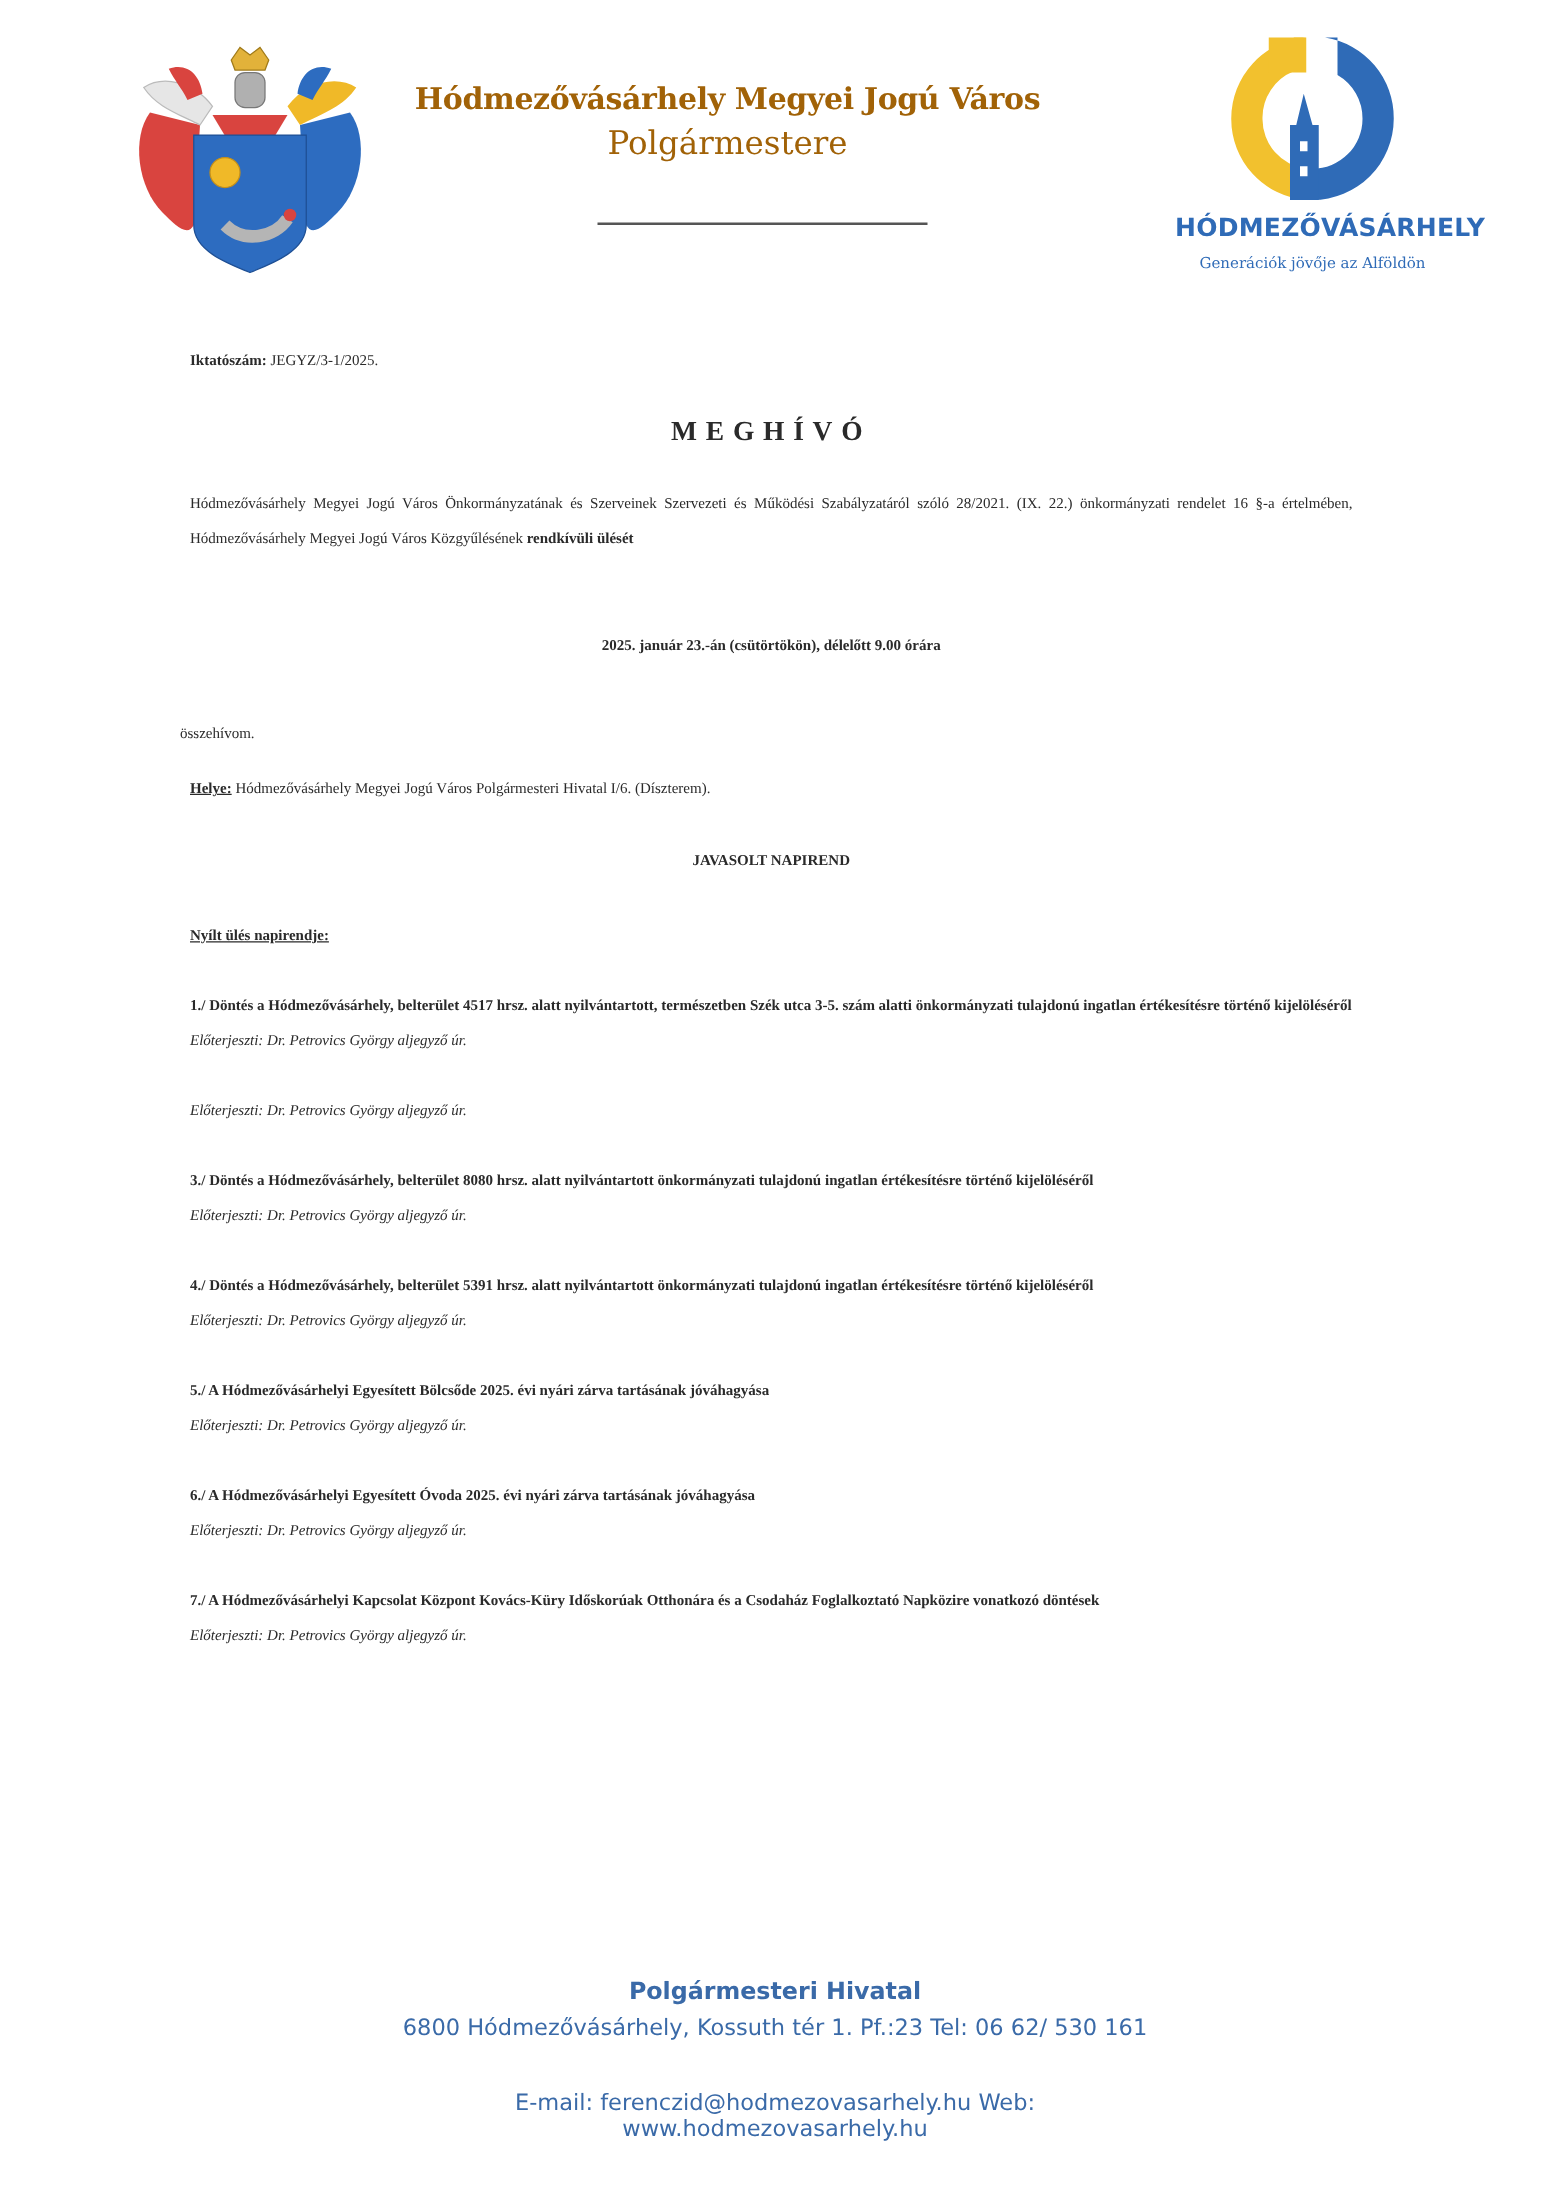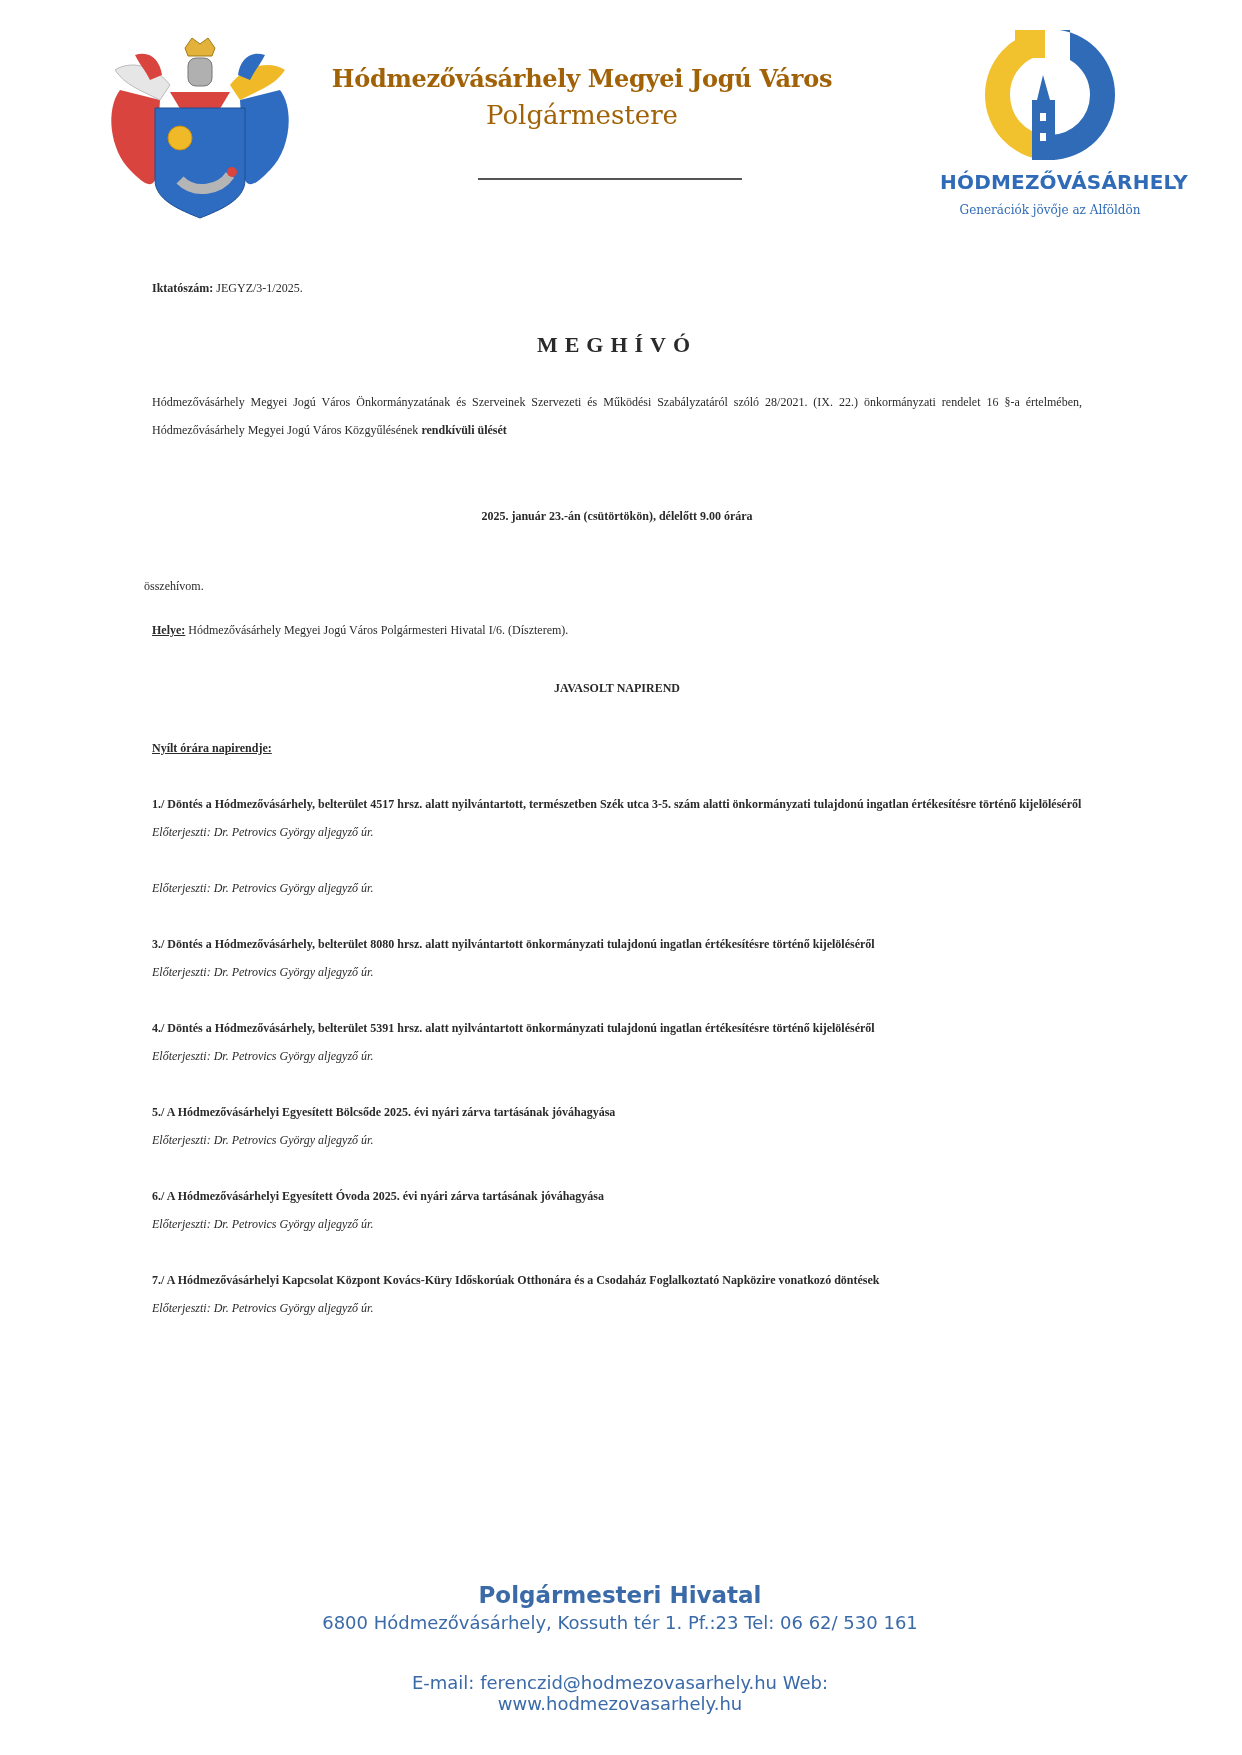--- a/index.html
+++ b/index.html
@@ -32,21 +32,21 @@
   #agenda-title { left: 152px; top: 674px; width: 930px; text-align: center; font-weight: bold; }
   #session { left: 152px; top: 734px; font-weight: bold; text-decoration: underline; }
 
   #items { left: 152px; top: 790px; width: 930px; }
   .item { margin-bottom: 28px; }
   .item-title { font-weight: bold; text-align: justify; text-align-last: left; }
   .item-presenter { font-style: italic; }
 
   
   .foot { left: 300px; width: 640px; text-align: center; color: #3a6aa8; font-family: "DejaVu Sans", sans-serif; }
-  #foot1 { top: 1582px; font-size: 23px; font-weight: bold; }
+  #foot1 { top: 1582px; font-size: 19px; font-weight: bold; }
   #foot2 { top: 1612px; font-size: 18px; }
   #foot3 { top: 1672px; font-size: 18px; }
 </style>
 </head>
 <body>
 
 <div id="coat" class="abs">
   <svg width="200" height="190" viewBox="0 0 200 190">
 
     <path d="M20 60 C5 80 10 120 30 140 C40 150 50 160 55 150 L60 70 Z" fill="#d9443f"></path>
@@ -101,21 +101,21 @@
 
 <div id="date" class="abs txt">2025. január 23.-án (csütörtökön), délelőtt 9.00 órára</div>
 <div id="convene" class="abs txt">összehívom.</div>
 
 <div id="place" class="abs txt">
   <span class="lbl">Helye:</span>
   <span>Hódmezővásárhely Megyei Jogú Város Polgármesteri Hivatal I/6. (Díszterem).</span>
 </div>
 
 <div id="agenda-title" class="abs txt">JAVASOLT NAPIREND</div>
-<div id="session" class="abs txt">Nyílt órára napirendje:</div>
+<div id="session" class="abs txt">Nyílt ülés napirendje:</div>
 
 <div id="items" class="abs txt">
   <div class="item">
     <div class="item-title">1./ Döntés a Hódmezővásárhely, belterület 4517 hrsz. alatt nyilvántartott, természetben Szék utca 3-5. szám alatti önkormányzati tulajdonú ingatlan értékesítésre történő kijelöléséről</div>
     <div class="item-presenter">Előterjeszti: Dr. Petrovics György aljegyző úr.</div>
   </div>
   <div class="item">
     <div class="item-presenter">Előterjeszti: Dr. Petrovics György aljegyző úr.</div>
   </div>
   <div class="item">

